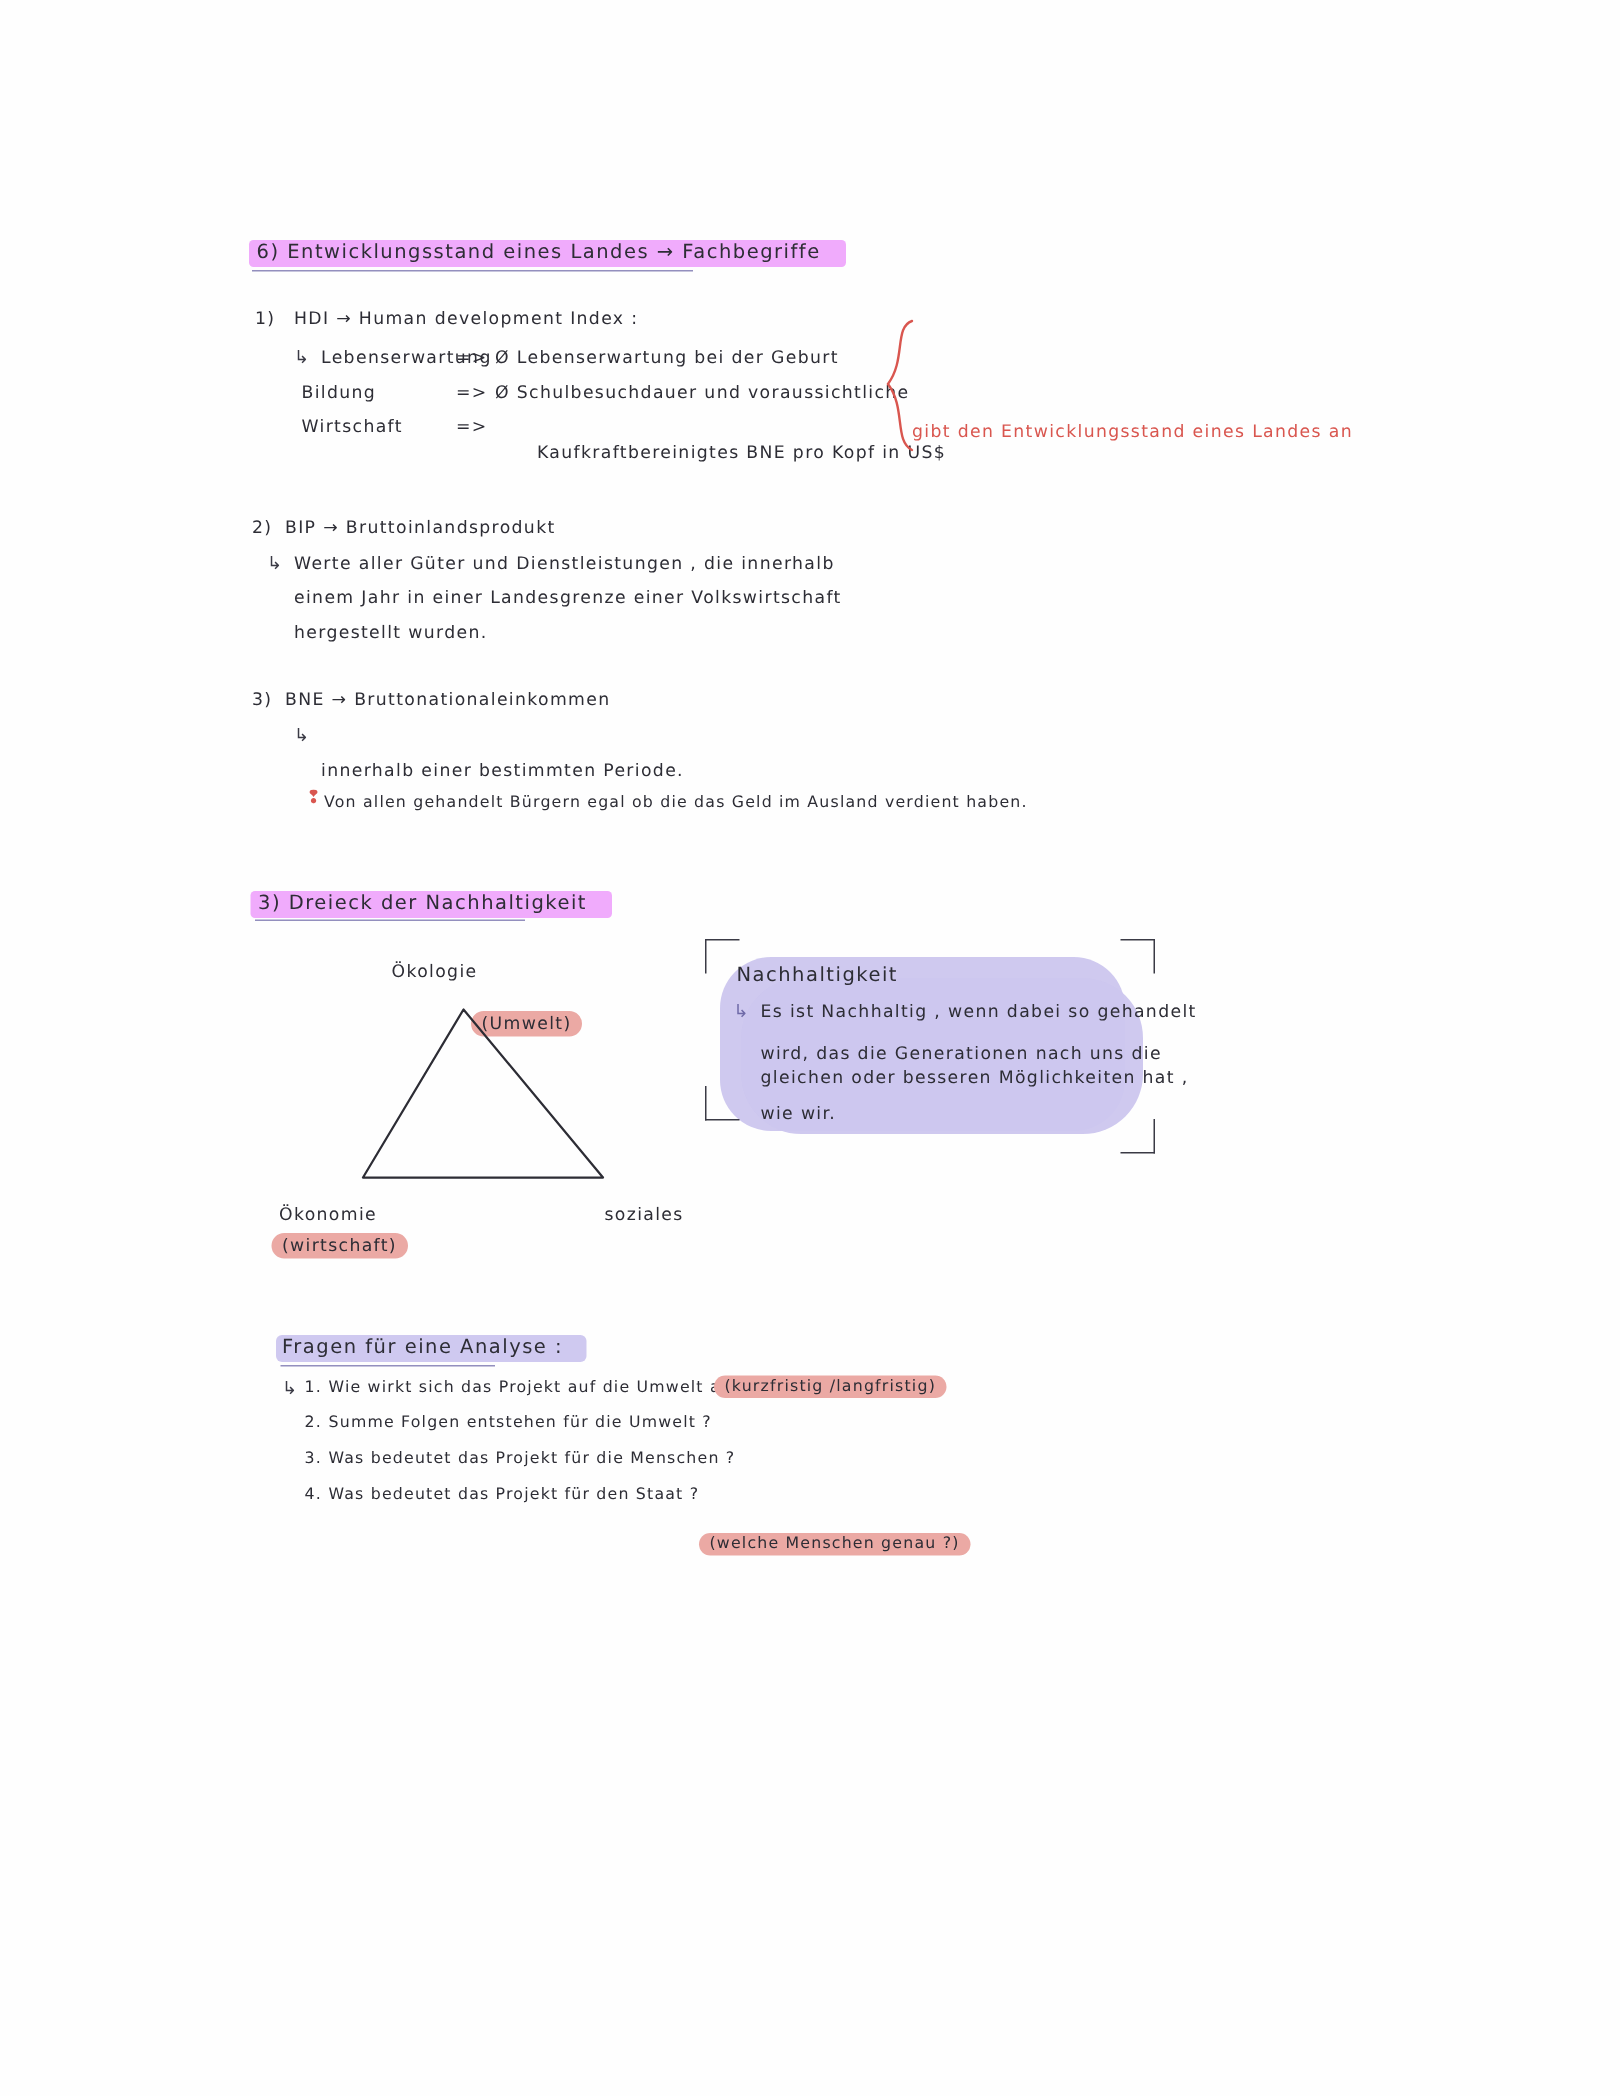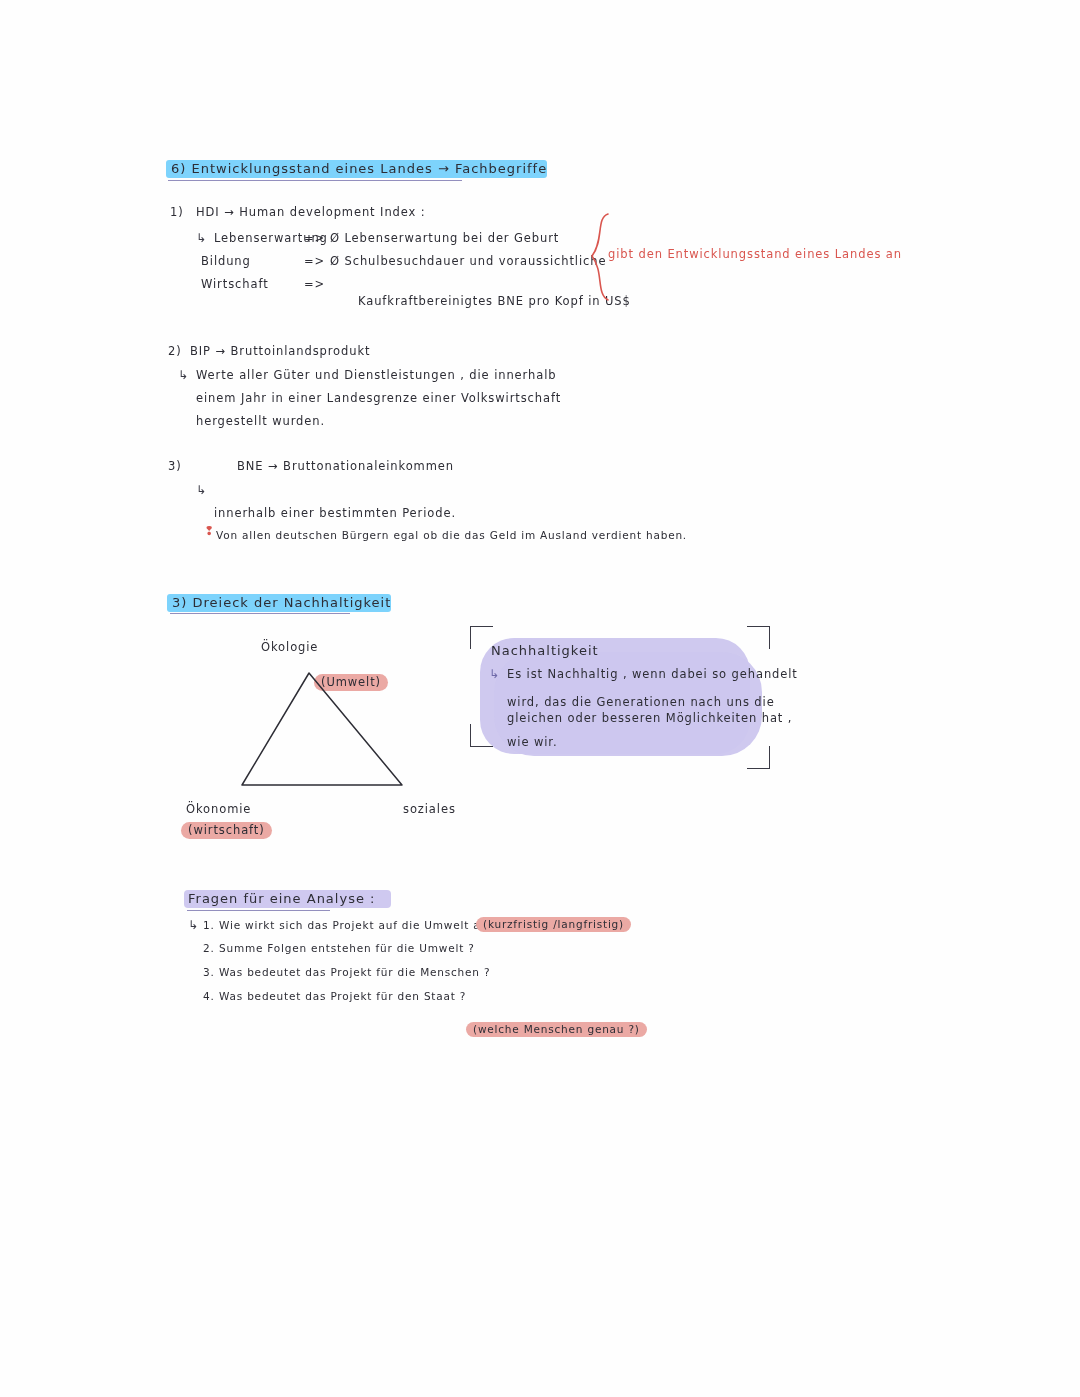--- a/index.html
+++ b/index.html
@@ -30,37 +30,37 @@
     letter-spacing: 0.9px;
     color: #2d2d35;
     white-space: nowrap;
     line-height: 1.25;
   }
   .hw.sm { font-size: 10.5px; letter-spacing: 0.8px; }
   .hw.lg { font-size: 13px; letter-spacing: 1px; }
 
   
   .hl-purple {
-    background: #7dd3fc;
+    background: #f0abfc;
     border-radius: 3px;
-    padding: 1px 0 2px 5px;
+    padding: 1px 17px 2px 5px;
     box-decoration-break: clone;
   }
   .hl-purple-soft {
     background: #cfc9f0;
     border-radius: 4px;
     padding: 1px 16px 2px 4px;
   }
   .hl-red {
     background: #eba9a4;
     border-radius: 9px;
     padding: 1px 7px 2px 7px;
     color: #2d2d35;
   }
-  .red-text { color: #d9564f; }
+  .red-text { color: #d9564f; margin-top: 33px; }
 
   
   .u-line {
     position: absolute;
     height: 1px;
     background: #6f6aa8;
     opacity: .75;
   }
 
   
@@ -138,27 +138,27 @@
 
   <div class="hw" style="left:168px; top:344px;">2)</div>
   <div class="hw" style="left:190px; top:344px;">BIP → Bruttoinlandsprodukt</div>
 
   <div class="arrow-hook" style="left:178px; top:368px;">↳</div>
   <div class="hw" style="left:196px; top:368px;">Werte aller Güter und Dienstleistungen , die innerhalb</div>
   <div class="hw" style="left:196px; top:391px;">einem Jahr in einer Landesgrenze einer Volkswirtschaft</div>
   <div class="hw" style="left:196px; top:414px;">hergestellt wurden.</div>
 
   <div class="hw" style="left:168px; top:459px;">3)</div>
-  <div class="hw" style="left:190px; top:459px;margin-left:47px;">BNE → Bruttonationaleinkommen</div>
+  <div class="hw" style="left:190px; top:459px;">BNE → Bruttonationaleinkommen</div>
 
   <div class="arrow-hook" style="left:196px; top:483px;">↳</div>
   <div class="hw" style="left:214px; top:506px;">innerhalb einer bestimmten Periode.</div>
 
   <div class="warn-icon" style="left:204px; top:524px;">❢</div>
-  <div class="hw sm" style="left:216px; top:529px;">Von allen deutschen Bürgern egal ob die das Geld im Ausland verdient haben.</div>
+  <div class="hw sm" style="left:216px; top:529px;">Von allen gehandelt Bürgern egal ob die das Geld im Ausland verdient haben.</div>
 
   <div class="hw lg" style="left:167px; top:595px;">
     <span class="hl-purple">3) Dreieck der Nachhaltigkeit</span>
   </div>
   <div class="u-line" style="left:170px; top:613px; width:180px;"></div>
 
   <div class="hw" style="left:261px; top:640px;">Ökologie</div>
   <div class="hw" style="left:314px; top:639px;margin-top:36px;">
     <span class="hl-red">(Umwelt)</span>
   </div>

